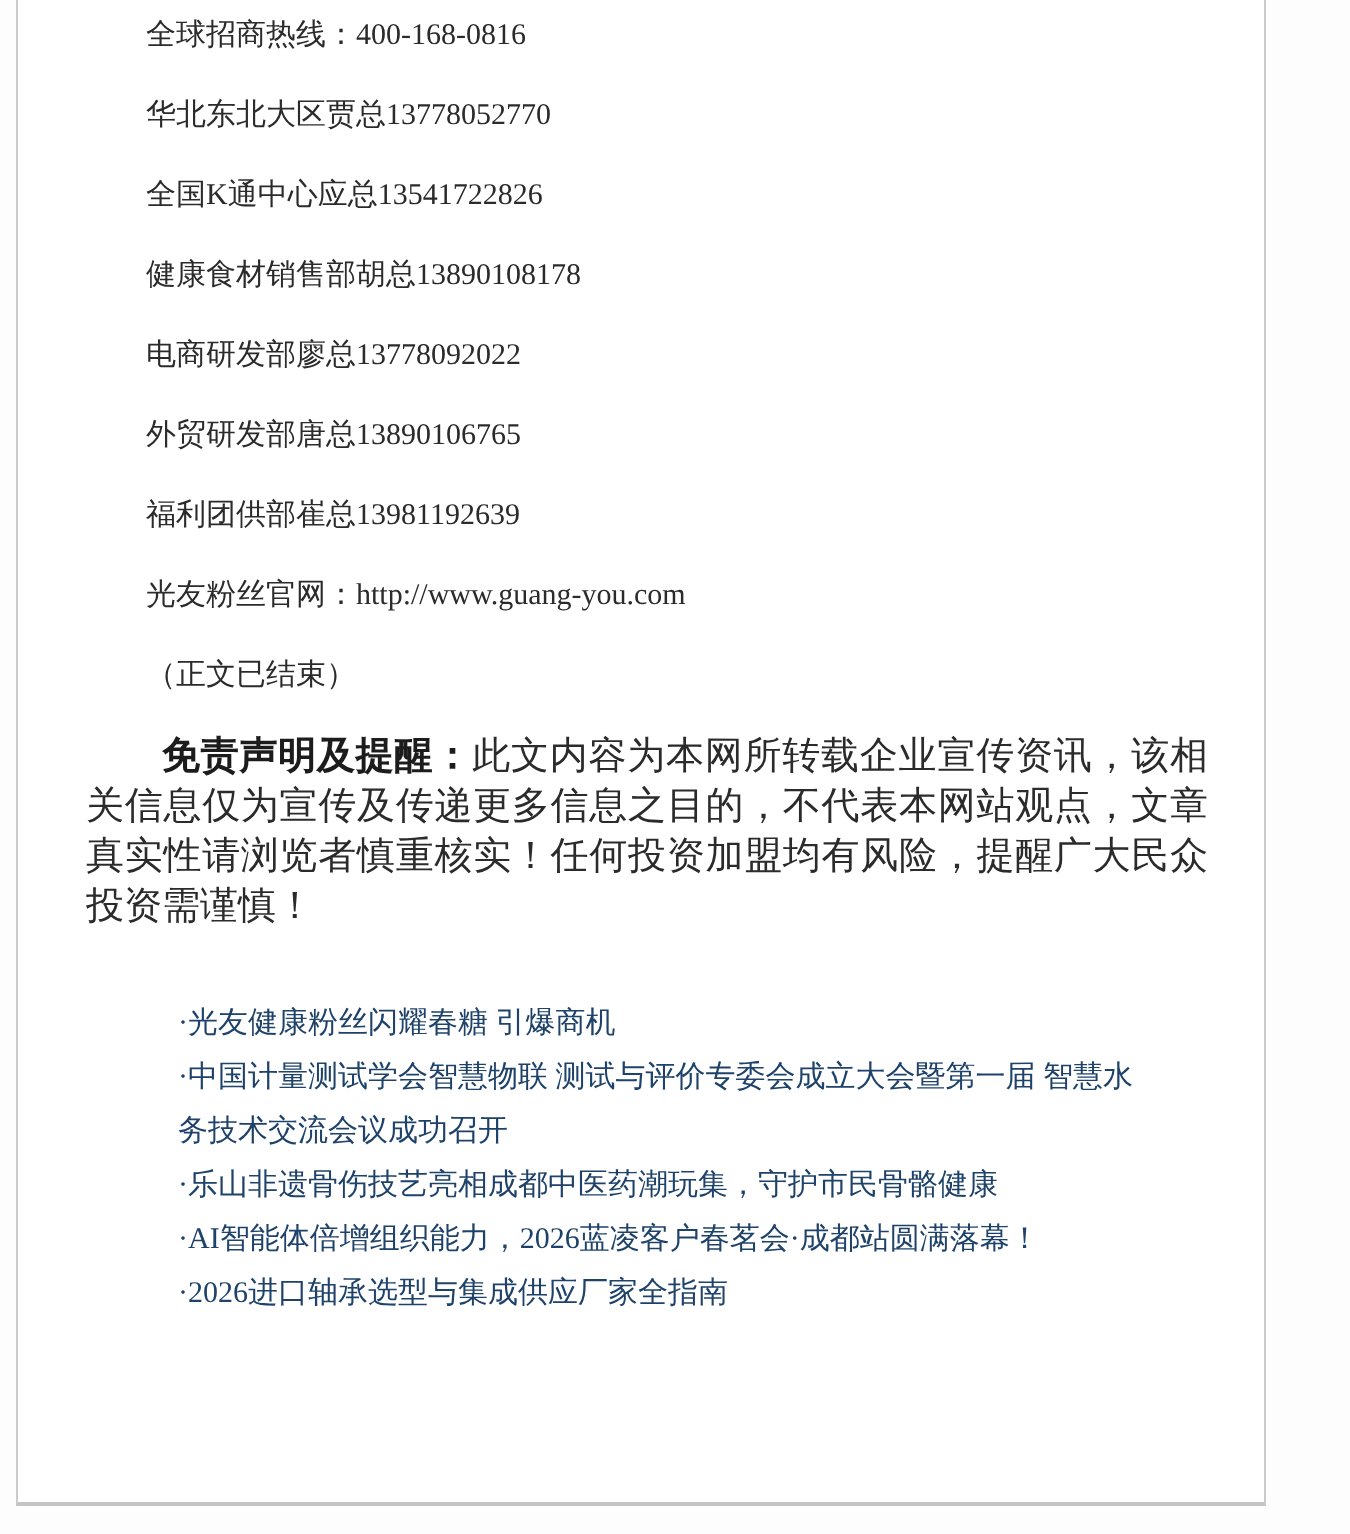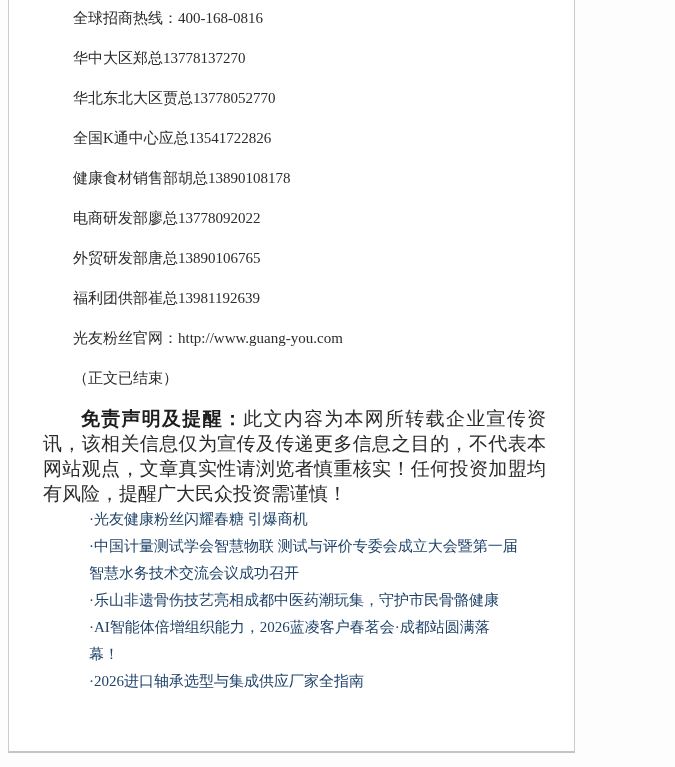--- a/index.html
+++ b/index.html
@@ -7,21 +7,21 @@
     padding: 0;
     background: #fdfdfd;
     width: 675px;
     height: 767px;
     overflow: hidden;
   }
   .page {
     box-sizing: border-box;
     position: relative;
     margin-left: 8px;
-    width: 567px;
+    width: 625px;
     height: 753px;
     background: #ffffff;
     border-left: 1px solid #cbcbcb;
     border-right: 1px solid #cbcbcb;
     border-bottom: 2px solid #c4c4c4;
     padding: 6px 28px 12px 34px;
     overflow: visible;
     font-family: "Liberation Serif", "DejaVu Serif", serif;
     color: #2b2b2b;
   }
@@ -42,39 +42,39 @@
     margin: 0;
     font-size: 19px;
     line-height: 25px;
     text-indent: 2em;
     text-align: justify;
   }
   p.disclaimer strong {
     color: #1c1c1c;
   }
   .related {
+    margin-top: 33px;
     padding-left: 46px;
     padding-right: 28px;
   }
   .related a {
     display: block;
     font-size: 15px;
     line-height: 27px;
     color: #1e4269;
     text-decoration: none;
     cursor: pointer;
   }
 </style>
 </head>
 <body>
 
 <div class="page">
 
   <p class="contact">全球招商热线：400-168-0816</p>
-  <p class="contact">华中大区郑总13778137270</p>
   <p class="contact">华北东北大区贾总13778052770</p>
   <p class="contact">全国K通中心应总13541722826</p>
   <p class="contact">健康食材销售部胡总13890108178</p>
   <p class="contact">电商研发部廖总13778092022</p>
   <p class="contact">外贸研发部唐总13890106765</p>
   <p class="contact">福利团供部崔总13981192639</p>
   <p class="contact">光友粉丝官网：http://www.guang-you.com</p>
 
   <p class="end-note">（正文已结束）</p>
 

